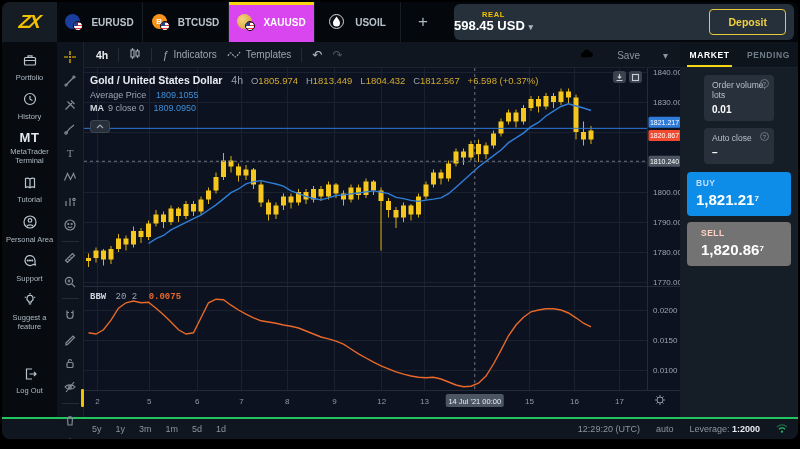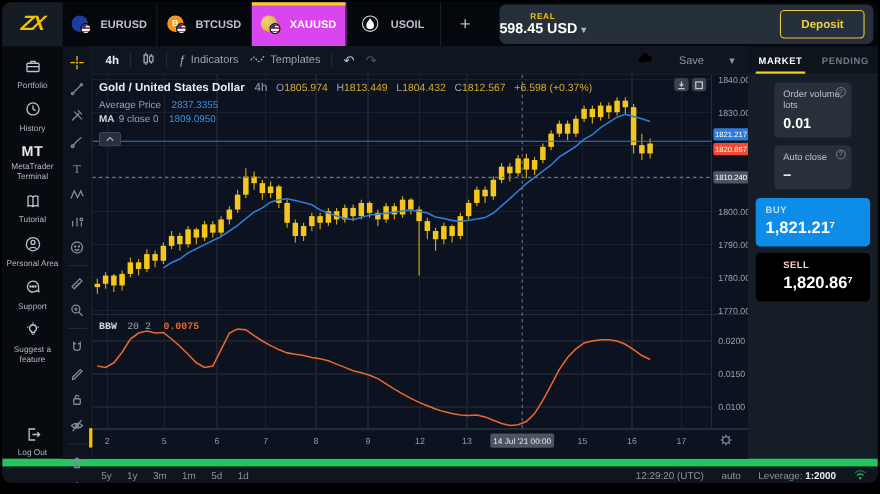--- a/index.html
+++ b/index.html
@@ -35,21 +35,21 @@
   .acct .bal{color:#fff;font-size:13px;font-weight:bold;}
   .acct .caret{color:#aab4be;font-size:9px;}
   .deposit{position:absolute;right:8px;top:5px;height:26px;padding:0 18px;border:1px solid #e8c93e;border-radius:4px;
            color:#f0d043;font-size:10.5px;font-weight:bold;display:flex;align-items:center;background:transparent;cursor:pointer;}
 
   
   .mainrow{flex:1;display:flex;min-height:0;}
 
   
   .sidebar{width:55px;background:#070b10;display:flex;flex-direction:column;align-items:flex-end;
-           padding:10px 2px 0;gap:9px;flex:0 0 55px;}
+           padding:10px 2px 21px;gap:9px;flex:0 0 55px;}
   .sb-item{display:flex;flex-direction:column;align-items:center;gap:3px;color:#aeb9c2;font-size:7.5px;
            text-align:center;line-height:1.15;cursor:pointer;width:100%;}
   .sb-item svg{stroke:#b9c4cd;fill:none;stroke-width:1.2;}
   .sb-mt{font-size:13px;font-weight:bold;color:#e3e9ee;letter-spacing:.5px;}
   .sb-spacer{flex:1;}
 
   
   .chart-region{flex:1;position:relative;background:#0d1220;min-width:0;}
   .ct-toolbar{position:absolute;left:27px;right:0;top:0;height:26px;background:#10161f;
               border-bottom:1px solid #1b232e;display:flex;align-items:center;gap:10px;padding:0 12px;color:#9aa5b0;font-size:10px;}
@@ -96,34 +96,34 @@
 
   
   .panel{width:118px;flex:0 0 118px;background:#151d27;display:flex;flex-direction:column;}
   .p-tabs{height:26px;background:#0e141c;border-bottom:1px solid #1b232e;display:flex;}
   .p-tab{flex:1;display:flex;align-items:center;justify-content:center;font-size:8.5px;font-weight:bold;
          letter-spacing:.6px;color:#717d89;position:relative;cursor:pointer;}
   .p-tab.active{color:#fff;}
   .p-tab.active:after{content:"";position:absolute;left:7px;right:7px;bottom:0;height:2px;background:#f7d513;}
   .p-card{margin:7px 24px 0;background:#28313b;border-radius:4px;padding:5px 8px 6px;position:relative;}
   .p-lbl{color:#b6c0ca;font-size:8.5px;}
-  .p-val{color:#fff;font-size:13px;font-weight:bold;margin-top:4px;}
+  .p-val{color:#fff;font-size:10px;font-weight:bold;margin-top:4px;}
   .p-q{position:absolute;right:5px;top:4px;width:9px;height:9px;border:1px solid #6a757f;border-radius:50%;
        color:#8a95a0;font-size:6px;display:flex;align-items:center;justify-content:center;cursor:pointer;}
   .p-buy{margin:8px 7px 0;background:#0d8ce8;border-radius:4px;padding:6px 9px 8px;cursor:pointer;}
-  .p-sell{margin:6px 7px 0;background:#000000;border-radius:4px;padding:6px 25px 8px;cursor:pointer;}
+  .p-sell{margin:6px 7px 0;background:#737373;border-radius:4px;padding:6px 14px 8px;cursor:pointer;}
   .p-side{font-size:8.5px;font-weight:bold;letter-spacing:.5px;}
   .p-buy .p-side{color:#bfdfff;}
   .p-sell .p-side{color:#ffd2c4;}
   .p-price{color:#fff;font-size:10px;font-weight:bold;margin-top:3px;}
   .p-price b{font-size:15px;}
   .p-price sup{font-size:8px;}
 
   
-  .bottombar{height:22px;flex:0 0 22px;background:#10161f;border-top:7px solid #22c55e;
+  .bottombar{height:22px;flex:0 0 22px;background:#10161f;border-top:2px solid #22c55e;
              display:flex;align-items:center;padding:0 10px 0 90px;gap:14px;font-size:9px;color:#8a95a0;}
   .bb-range{cursor:pointer;}
   .bb-right{margin-left:auto;display:flex;align-items:center;gap:16px;}
   .bb-lev b{color:#e8edf2;}
 </style>
 </head>
 <body>
 
 <div id="app">
 
@@ -604,21 +604,21 @@
           <span class="lg-sym">Gold / United States Dollar</span>
           <span class="lg-tf">4h</span>
           <span class="lg-k">O</span><span class="lg-v">1805.974</span>
           <span class="lg-k">H</span><span class="lg-v">1813.449</span>
           <span class="lg-k">L</span><span class="lg-v">1804.432</span>
           <span class="lg-k">C</span><span class="lg-v">1812.567</span>
           <span class="lg-chg">+6.598 (+0.37%)</span>
         </div>
         <div class="lg-r2">
           <span>Average Price</span>
-          <span class="lg-blue">2837.3355</span>
+          <span class="lg-blue">1809.1055</span>
         </div>
         <div class="lg-r3">
           <span class="lg-ma">MA</span><span>9 close 0</span>
           <span class="lg-blue">1809.0950</span>
         </div>
         <div class="lg-collapse">
           <svg width="8" height="5" viewBox="0 0 8 5">
               <path d="M1 4 L4 1 L7 4" stroke="#9aa5b0" fill="none" stroke-width="1.2"></path>
             </svg>
         </div>

